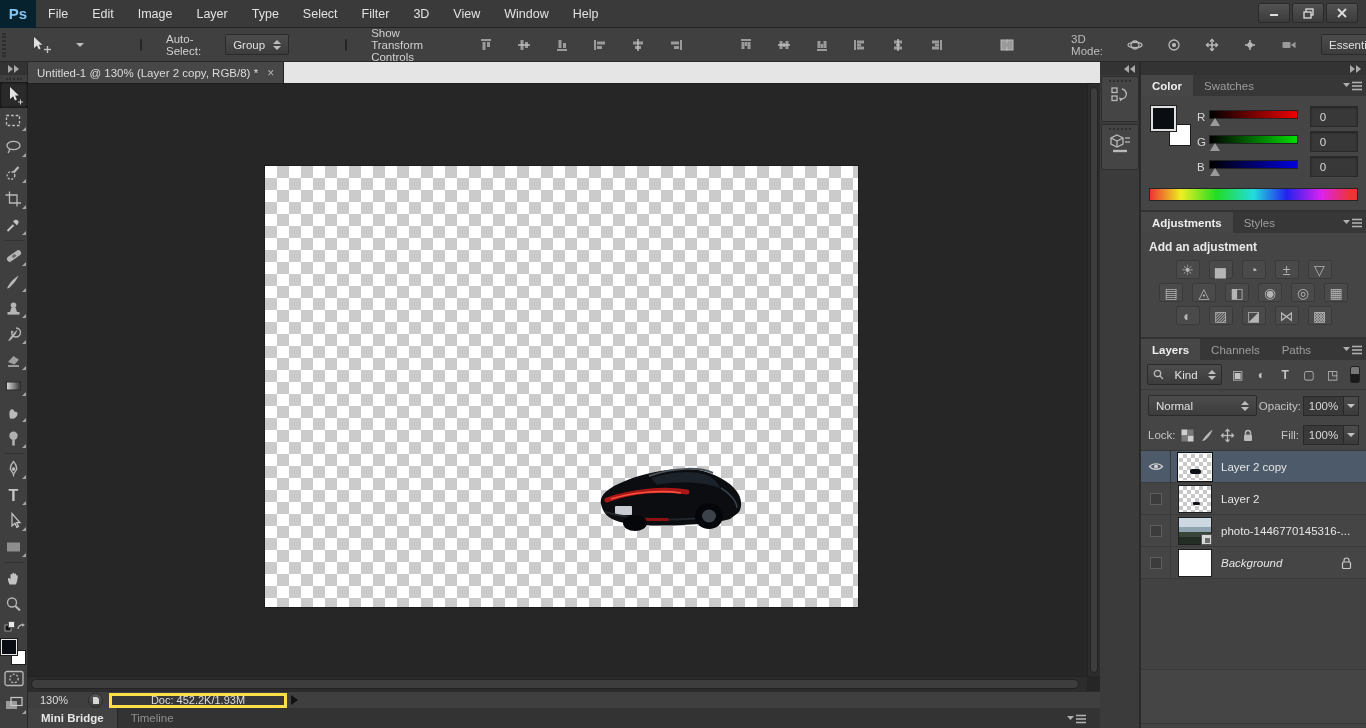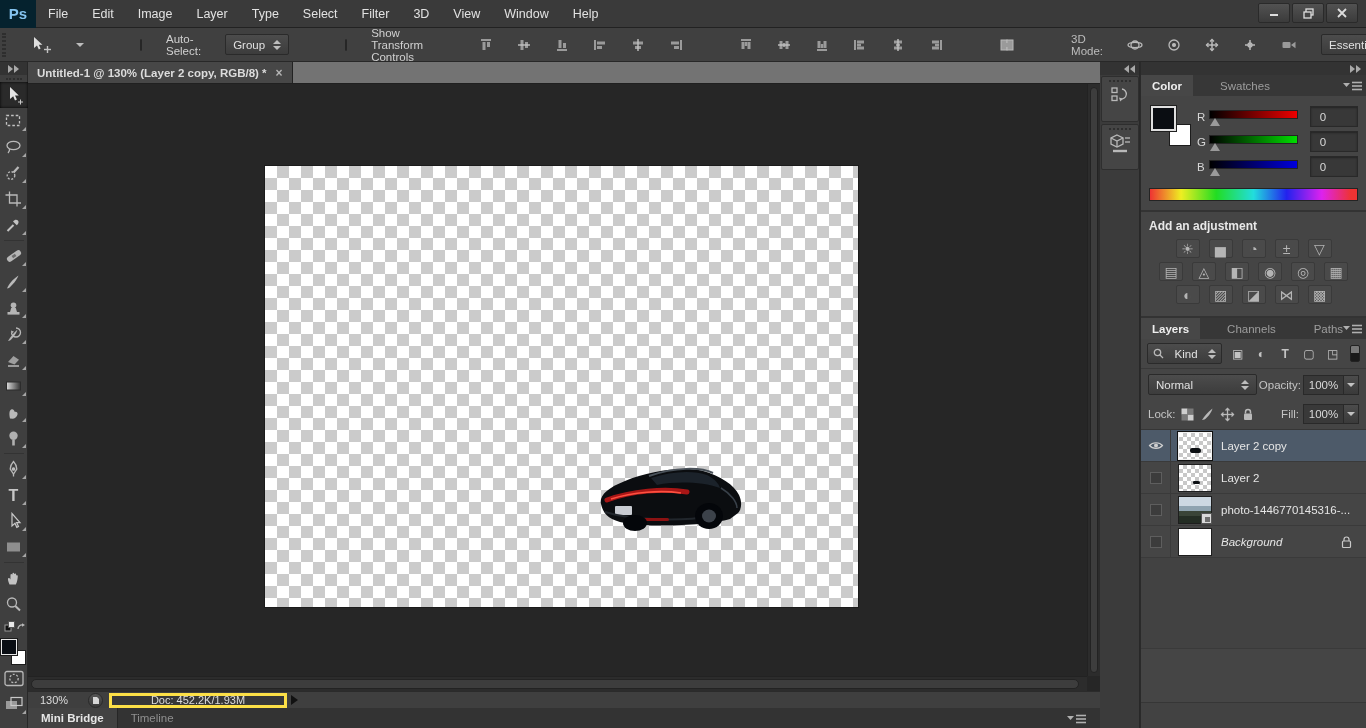--- a/index.html
+++ b/index.html
@@ -38,21 +38,21 @@
   .tool { width:28px; height:26px; display:flex; align-items:center; justify-content:center; position:relative; flex:none; }
   .tool.selected { background:#2a2a2a; box-shadow:inset 0 0 3px #000; }
   .tool .fly { position:absolute; right:2px; bottom:3px; width:0; height:0; border-style:solid; border-width:0 0 4px 4px; border-color:transparent transparent #a5a5a5 transparent; }
   .tsep { width:20px; border-top:1px solid #333; margin:2px 0; }
   .fgbg { position:relative; width:26px; height:26px; margin-top:2px; flex:none; }
   .fgbg .bg { position:absolute; right:1px; bottom:0; width:15px; height:15px; background:#fff; border:1px solid #1c1c1c; }
   .fgbg .fg { position:absolute; left:0; top:0; width:16px; height:16px; background:#0a0e14; border:1px solid #e8e8e8; box-shadow:0 0 0 1px #1c1c1c; }
 
   
   .doc-area { position:absolute; left:28px; top:62px; width:1072px; height:666px; background:#262626; }
-  .tabbar { position:absolute; top:0; left:0; right:0; height:22px; background:#737373; border-bottom:1px solid #202020; display:flex;font-weight:bold; }
+  .tabbar { position:absolute; top:0; left:0; right:0; height:22px; background:#e5e5e5; border-bottom:1px solid #202020; display:flex; }
   .doc-tab { background:#474747; padding:0 9px; display:flex; align-items:center; gap:9px; font-size:11.5px; color:#dcdcdc; border-right:1px solid #222; }
   .tab-close { color:#b5b5b5; font-size:12px; }
   .canvas-region { position:absolute; top:22px; left:0; right:0; height:592px; overflow:hidden; background:#262626; }
   .canvas { position:absolute; left:237px; top:82px; width:593px; height:441px;
     background-image:
       linear-gradient(45deg,#cbcbcb 25%,transparent 25%,transparent 75%,#cbcbcb 75%),
       linear-gradient(45deg,#cbcbcb 25%,#ffffff 25%,#ffffff 75%,#cbcbcb 75%);
     background-size:24px 24px; background-position:0 0,12px 12px; background-color:#fff;
     box-shadow:0 0 0 1px #1b1b1b; }
   .car { position:absolute; left:325px; top:288px; width:162px; height:84px; }
@@ -73,21 +73,21 @@
   
   .mini-dock { position:absolute; left:1100px; top:62px; width:40px; bottom:0; background:#3b3b3b; border-right:1px solid #282828; }
   .mini-head { height:13px; background:#333; display:flex; align-items:center; justify-content:flex-end; padding-right:4px; }
   .dock-btn { width:38px; height:46px; margin:1px auto 2px; background:#454545; border:1px solid #2e2e2e; border-radius:2px; display:flex; flex-direction:column; align-items:center; }
   .dock-btn .tb-grip { width:22px; }
 
   
   .right-dock { position:absolute; left:1140px; top:62px; width:226px; bottom:0; background:#454545; border-left:1px solid #2a2a2a; }
   .dock-head { height:13px; background:#333; display:flex; align-items:center; justify-content:flex-end; padding-right:5px; }
   .pgroup { border-bottom:2px solid #333; }
-  .ptabs { height:21px; background:#373737; display:flex; position:relative;gap:16px; }
+  .ptabs { height:21px; background:#373737; display:flex; position:relative; }
   .ptab { padding:0 11px; display:flex; align-items:center; font-size:11.5px; color:#9d9d9d; }
   .ptab.active { background:#474747; color:#eee; font-weight:bold; }
   .pmenu { width:19px; height:12px; }
   .ptabs .pmenu { position:absolute; right:4px; top:5px; }
 
   
   .color-body { padding:8px 8px 9px; position:relative; }
   .swatch-stack { position:absolute; left:10px; top:10px; width:42px; height:42px; }
   .swatch-stack .bg { position:absolute; right:2px; bottom:2px; width:22px; height:22px; background:#fff; border:1px solid #1c1c1c; }
   .swatch-stack .fg { position:absolute; left:0; top:0; width:25px; height:25px; background:#0a0d12; border:2px solid #dfdfdf; box-shadow:0 0 0 1px #202020; }
@@ -681,20 +681,34 @@
           <span class="sval">0</span>
         </div>
       </div>
       <div class="spectrum">
           <span class="wb"><span class="w"></span><span class="k"></span></span>
         </div>
     </div>
   </div>
 
   <div class="pgroup">
+    <div class="ptabs">
+      <div class="ptab active">Adjustments</div>
+      <div class="ptab">Styles</div>
+      <span class="pmenu">
+          <svg width="19" height="12">
+            <polygon points="0,3 7,3 3.5,7" fill="#b0b0b0"></polygon>
+            <g stroke="#b0b0b0" stroke-width="1.6">
+              <line x1="9" y1="2.5" x2="19" y2="2.5"></line>
+              <line x1="9" y1="6" x2="19" y2="6"></line>
+              <line x1="9" y1="9.5" x2="19" y2="9.5"></line>
+            </g>
+          </svg>
+        </span>
+    </div>
     <div class="adj-body">
       <div class="adj-heading">Add an adjustment</div>
       <div class="adj-row">
         <span class="adj-icon">☀</span>
         <span class="adj-icon">▅</span>
         <span class="adj-icon">◔</span>
         <span class="adj-icon">±</span>
         <span class="adj-icon">▽</span>
       </div>
       <div class="adj-row">

